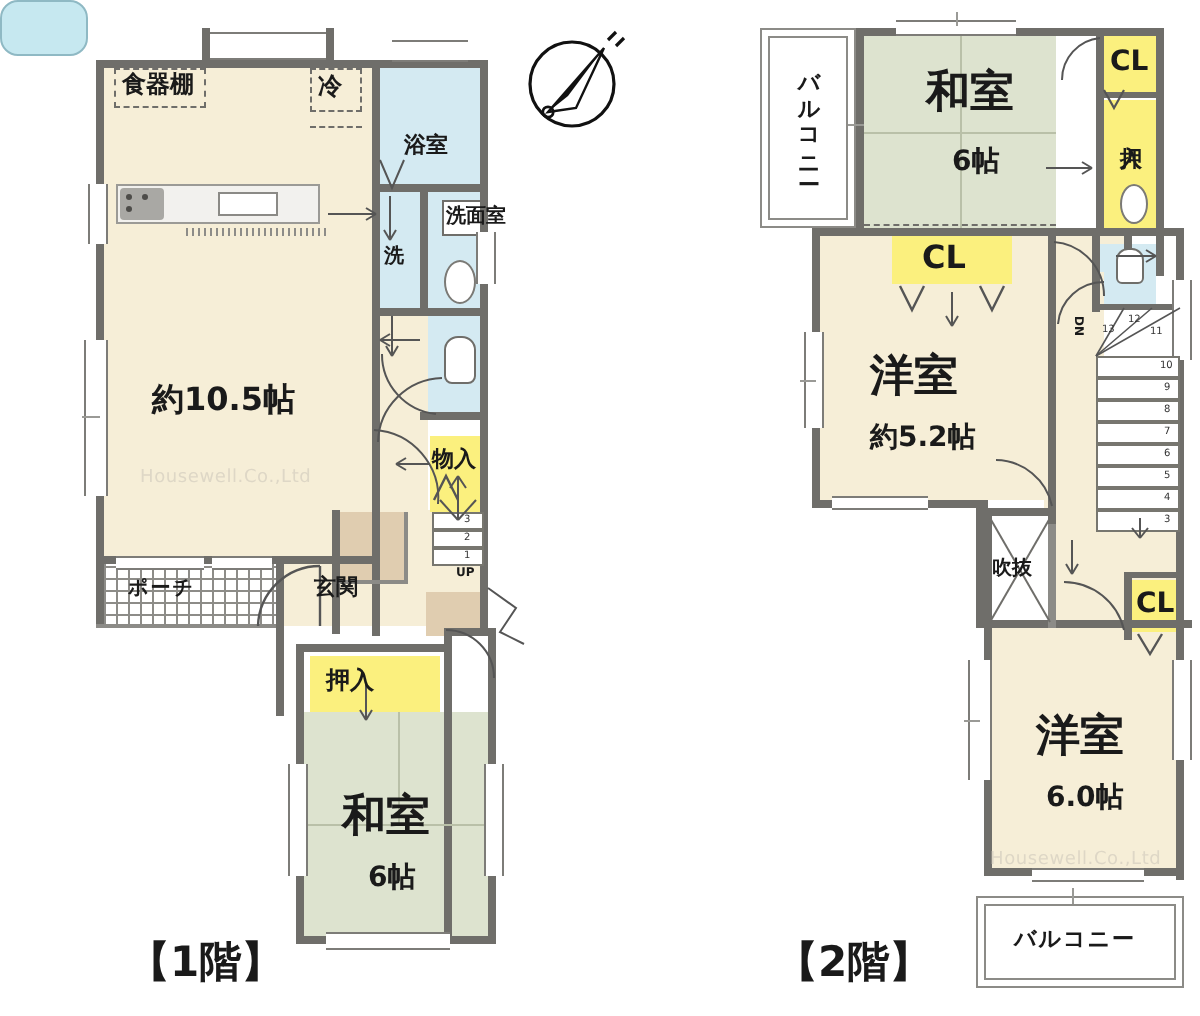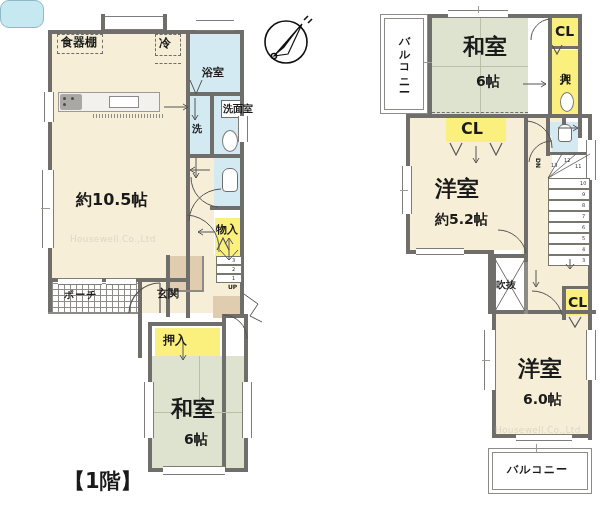--- a/index.html
+++ b/index.html
@@ -374,13 +374,14 @@
   <div class="lbl" style="left:91px;top:121px;font-size:16px;font-weight:700;">CL</div>
   <div class="lbl" style="left:65px;top:178px;font-size:22px;font-weight:700;">洋室</div>
   <div class="lbl" style="left:65px;top:212px;font-size:14px;font-weight:700;">約5.2帖</div>
   <div class="lbl" style="left:126px;top:280px;font-size:10px;font-weight:700;">吹抜</div>
   <div class="lbl" style="left:198px;top:295px;font-size:14px;font-weight:700;">CL</div>
   <div class="lbl" style="left:148px;top:358px;font-size:22px;font-weight:700;">洋室</div>
   <div class="lbl" style="left:153px;top:392px;font-size:14px;font-weight:700;">6.0帖</div>
   <div class="lbl" style="left:137px;top:464px;font-size:11px;font-weight:700;letter-spacing:1px;">バルコニー</div>
 
   <div class="wm" style="left:125px;top:425px;">Housewell.Co.,Ltd</div>
+  <div class="floor-tag" style="left:18px;top:467px;">【2階】</div>
 </div>
 
 </body></html>

